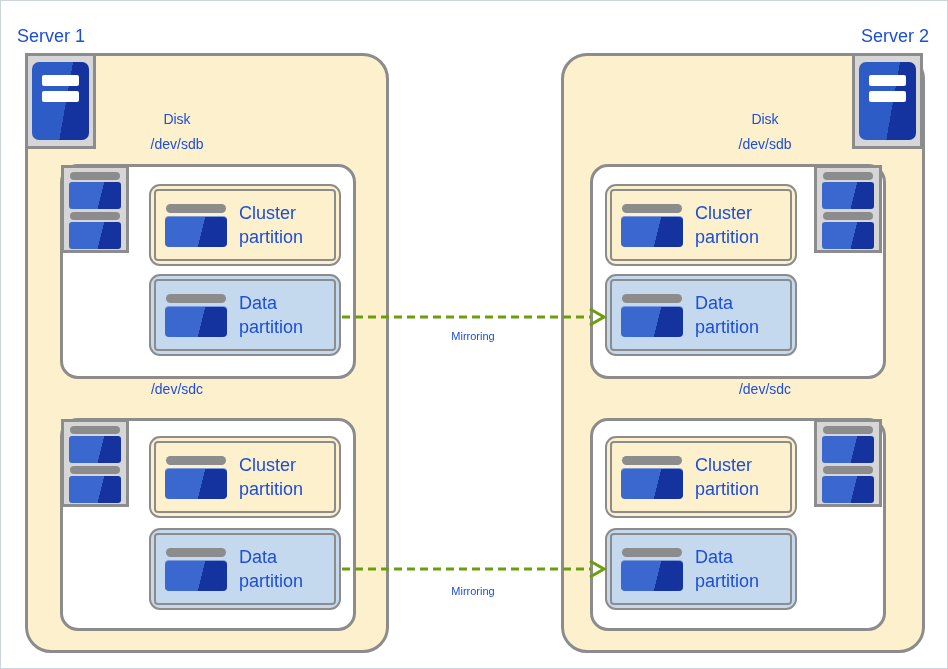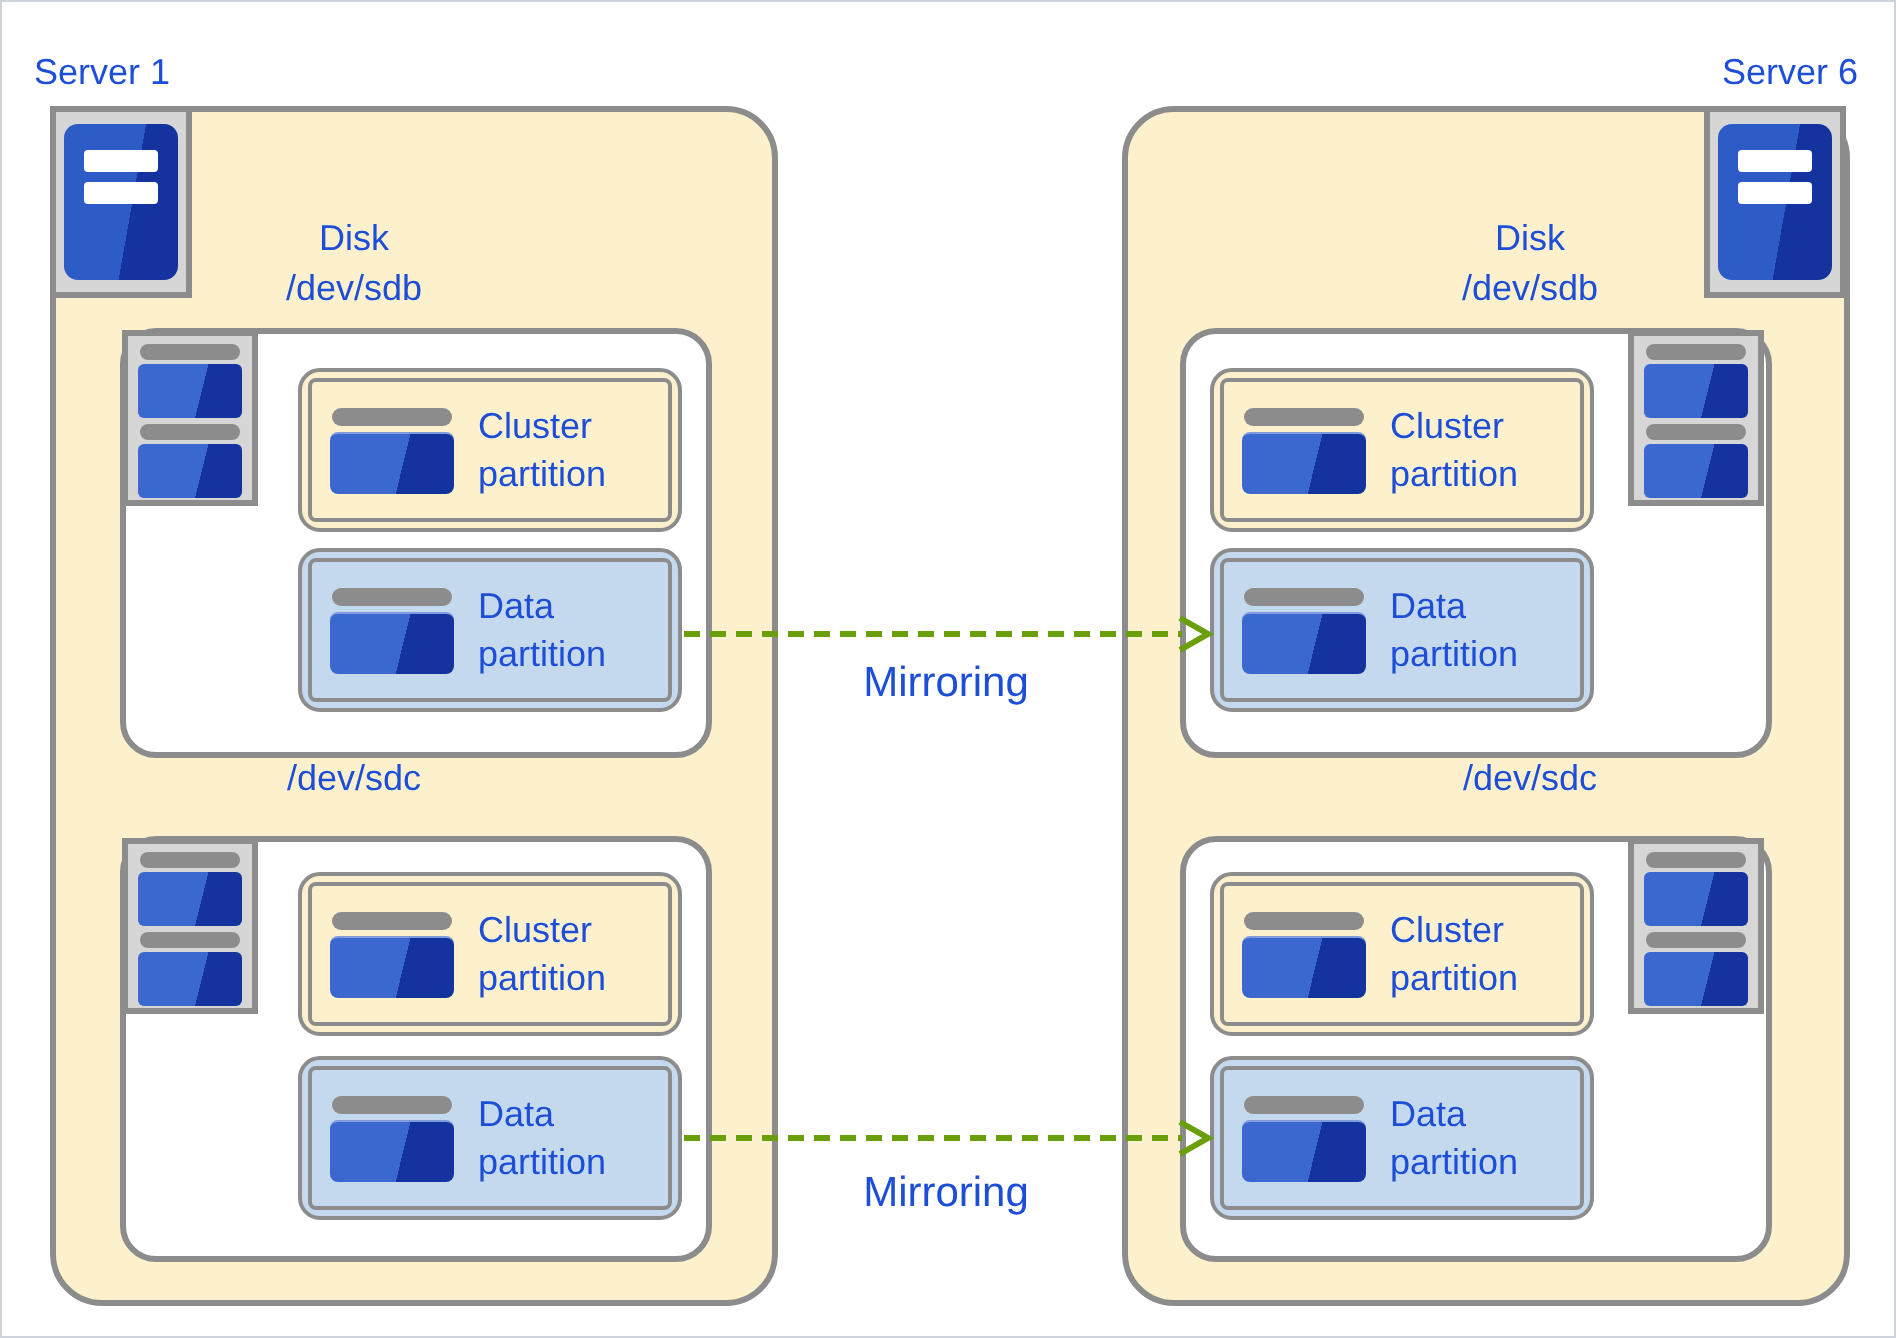--- a/index.html
+++ b/index.html
@@ -29,21 +29,21 @@
   .tower {
     position:absolute; left:4px; top:6px; width:57px; height:78px; border-radius:7px;
     background:linear-gradient(100deg, #2E5CC6 58%, #14339E 58%);
   }
   .tower-bar { position:absolute; left:10px; width:37px; height:11px; background:#ffffff; border-radius:2px; }
   .tower-bar.b1 { top:13px; }
   .tower-bar.b2 { top:29px; }
 
   
   .disk-title {
-    position:absolute; width:240px; text-align:center; font-size:18px; line-height:25px; z-index:4;
+    position:absolute; width:240px; text-align:center; font-size:14px; line-height:25px; z-index:4;
   }
   .disk-title.s1 { left:56px; }
   .disk-title.s2 { left:644px; }
   .disk-title.t-sdb { top:106px; }
   .disk-title.t-sdc { top:376px; }
 
   
   .disk-box {
     position:absolute; width:296px; box-sizing:border-box; background:#ffffff;
     border:3px solid #8C8C8C; border-radius:18px; z-index:2;
@@ -90,32 +90,32 @@
   .pi-bar { height:9px; background:#8C8C8C; border-radius:5px; margin:0 1px 3px 1px; }
   .pi-body {
     height:30px; border-radius:4px; border-top:1px solid #7E9BDF;
     background:linear-gradient(104deg, #3A68CE 58%, #14339E 58%);
   }
   .part-label { margin-left:12px; font-size:18px; line-height:24px; }
 
   
   .overlay { position:absolute; left:0; top:0; z-index:5; pointer-events:none; }
   .mirror-label {
-    position:absolute; left:392px; width:160px; text-align:center; font-size:21px; z-index:5;
+    position:absolute; left:392px; width:160px; text-align:center; font-size:11px; z-index:5;
   }
   .mirror-label.m1 { top:329px; }
   .mirror-label.m2 { top:584px; }
 </style>
 </head>
 <body>
 
 <div class="canvas">
 
   <div class="server-name s1">Server 1</div>
-  <div class="server-name s2">Server 6</div>
+  <div class="server-name s2">Server 2</div>
 
   <div class="server-box s1"></div>
   <div class="server-box s2"></div>
 
   <div class="server-icon s1">
     <div class="tower">
       <div class="tower-bar b1"></div>
       <div class="tower-bar b2"></div>
     </div>
   </div>

